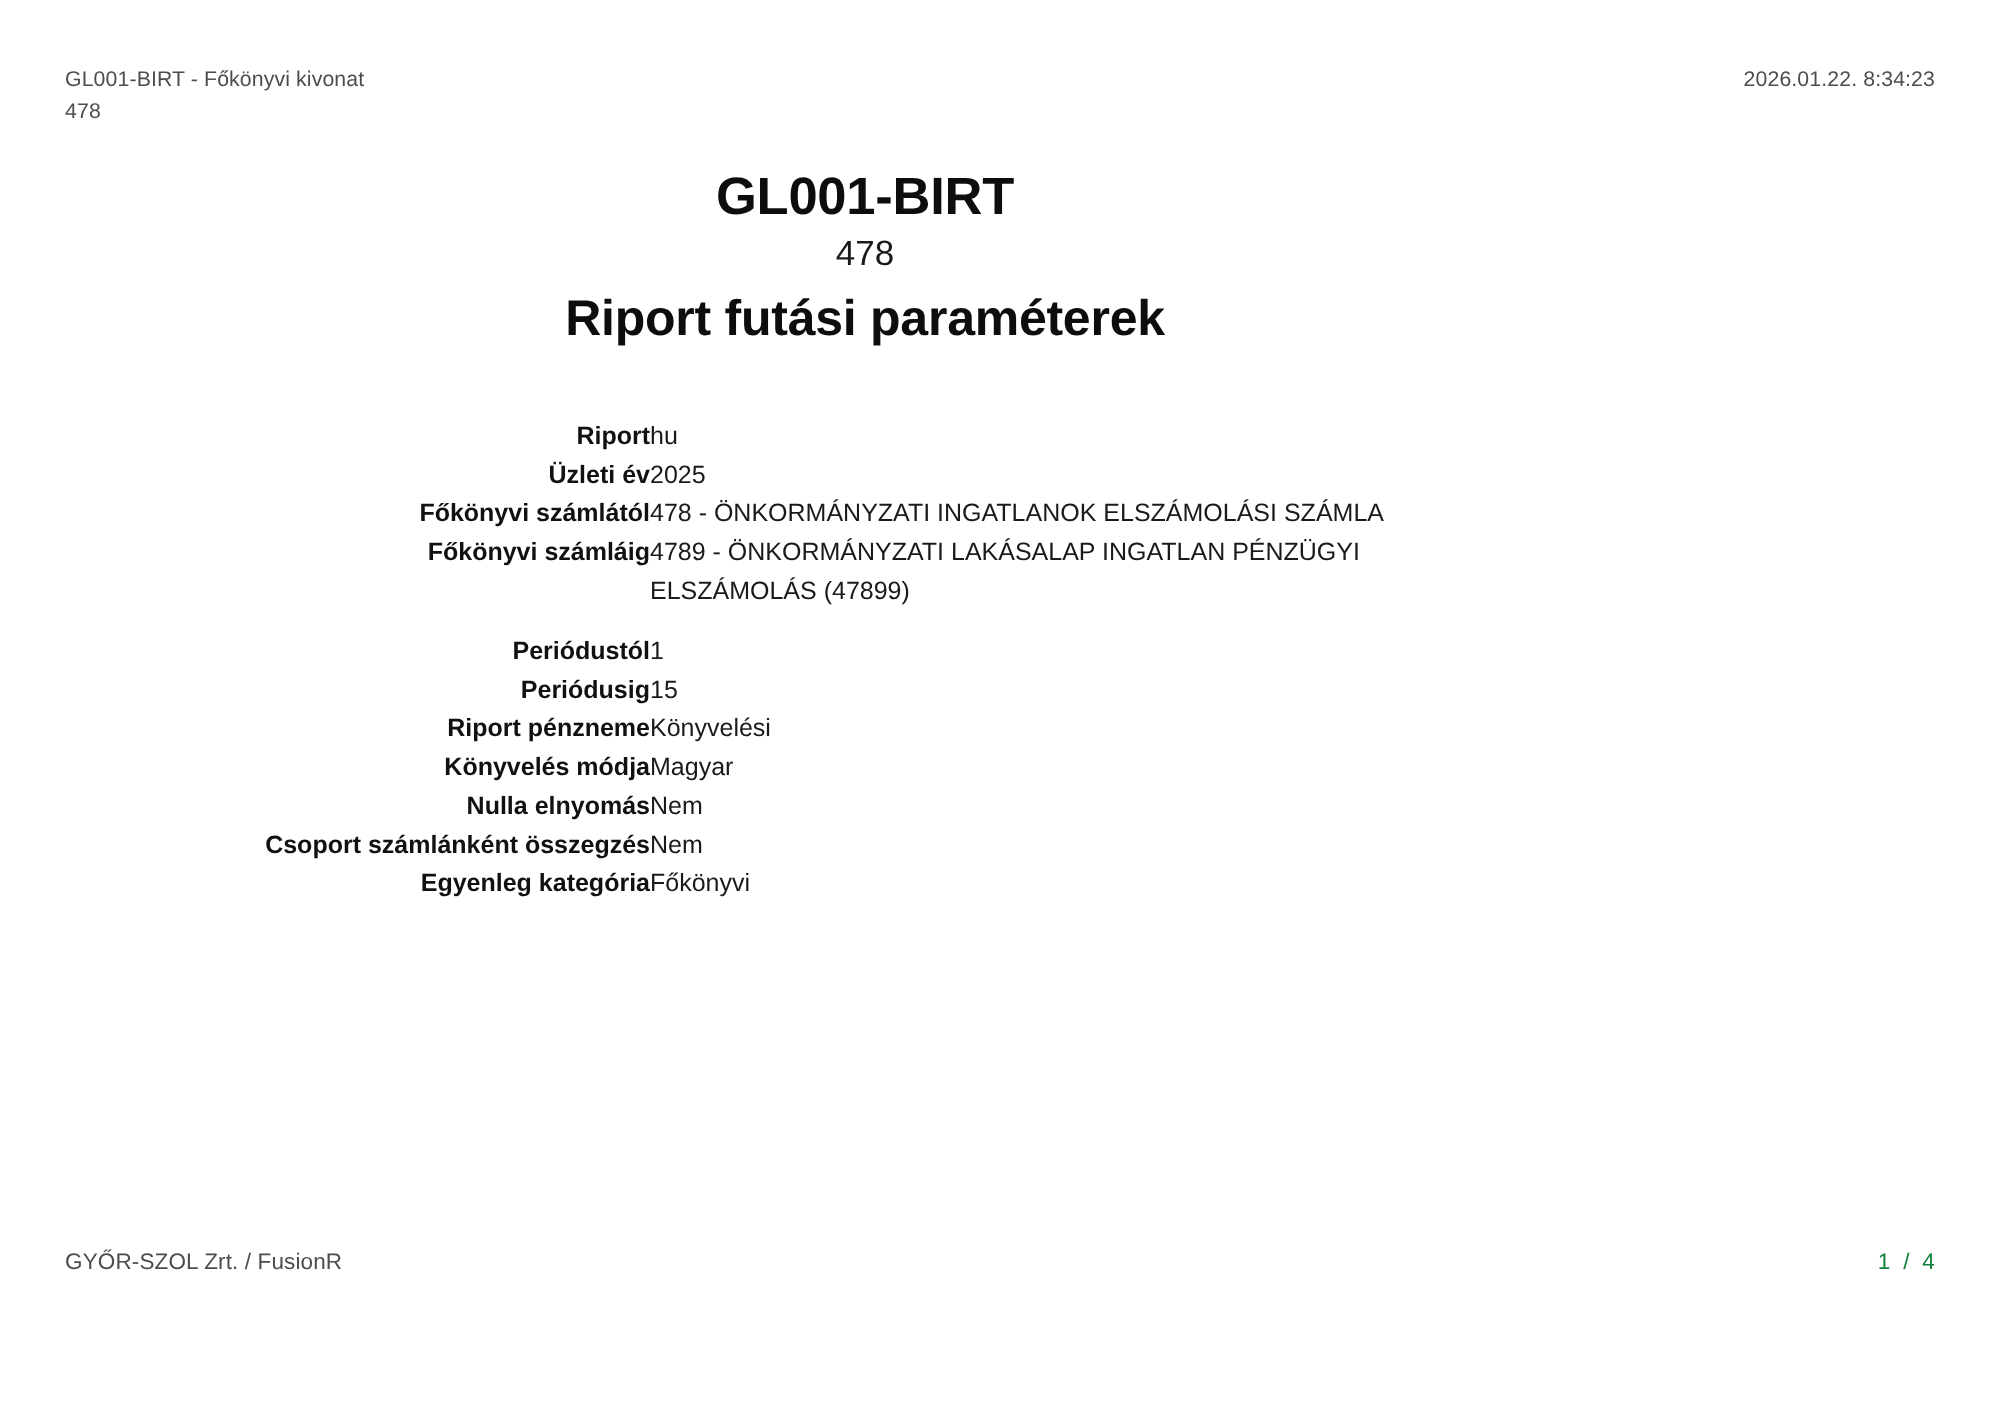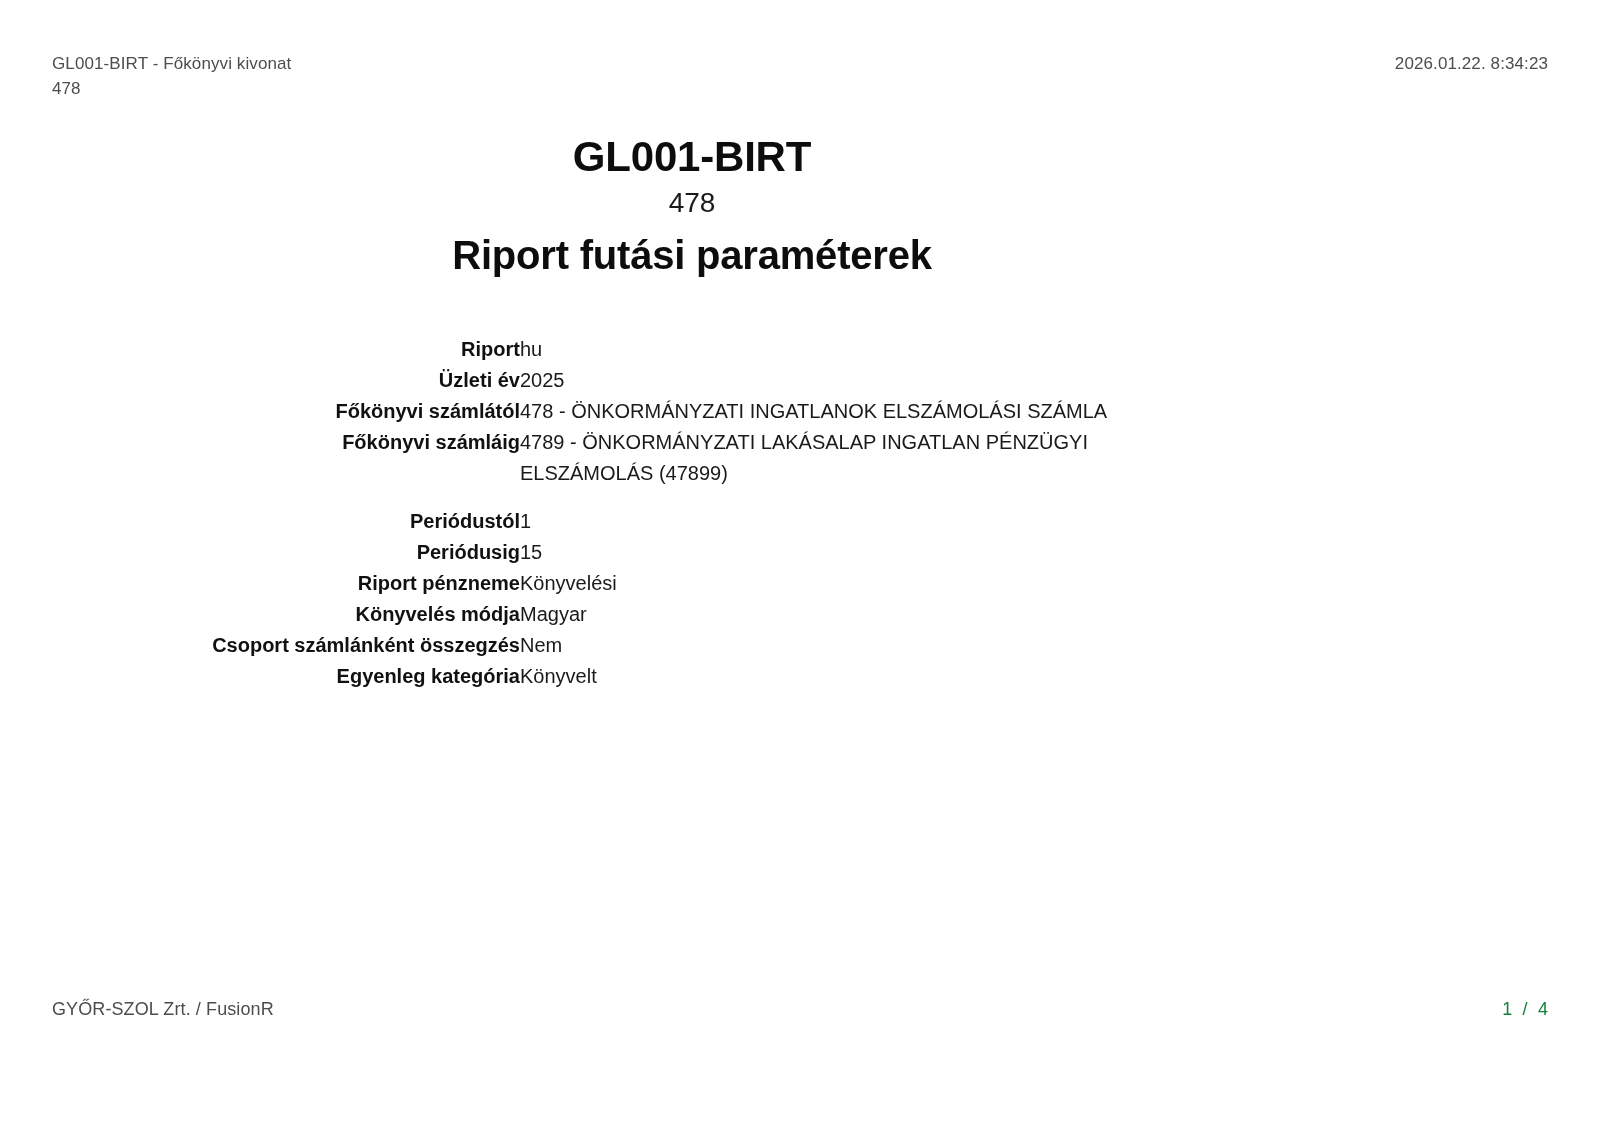--- a/index.html
+++ b/index.html
@@ -190,26 +190,30 @@
         </tr>
         <tr>
           <td class="param-label">Riport pénzneme</td>
           <td class="param-value">Könyvelési</td>
         </tr>
         <tr>
           <td class="param-label">Könyvelés módja</td>
           <td class="param-value">Magyar</td>
         </tr>
         <tr>
+          <td class="param-label">Nulla elnyomás</td>
+          <td class="param-value">Nem</td>
+        </tr>
+        <tr>
           <td class="param-label">Csoport számlánként összegzés</td>
           <td class="param-value">Nem</td>
         </tr>
         <tr>
           <td class="param-label">Egyenleg kategória</td>
-          <td class="param-value">Könyvelt</td>
+          <td class="param-value">Főkönyvi</td>
         </tr>
       </tbody>
     </table>
   </div>
 
   <div class="doc-footer">
     <span>GYŐR-SZOL Zrt. / FusionR</span>
     <span class="page-number">1  /  4</span>
   </div>
 

